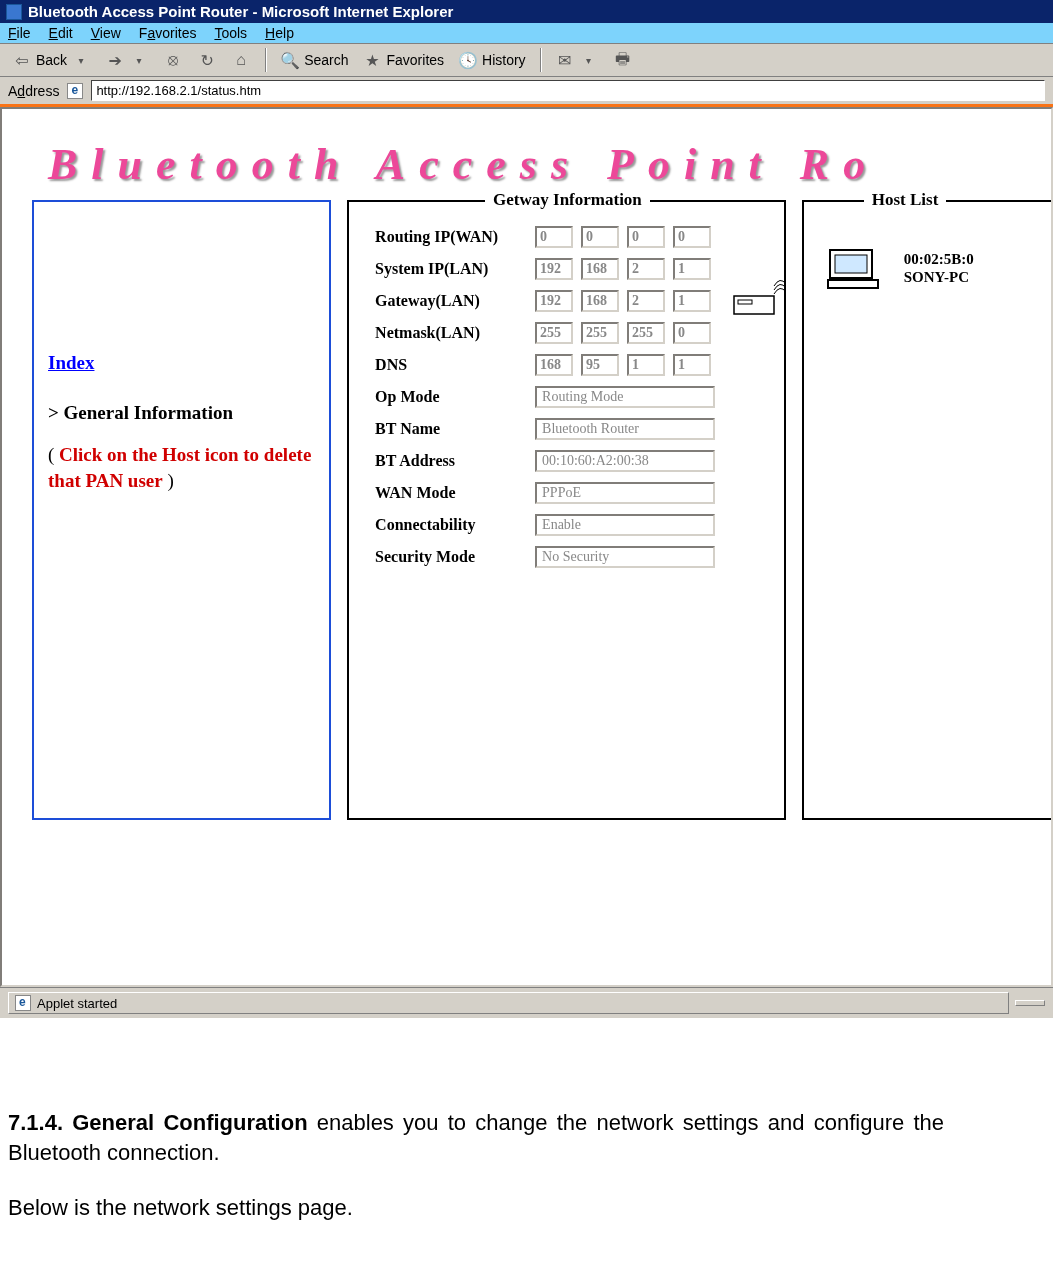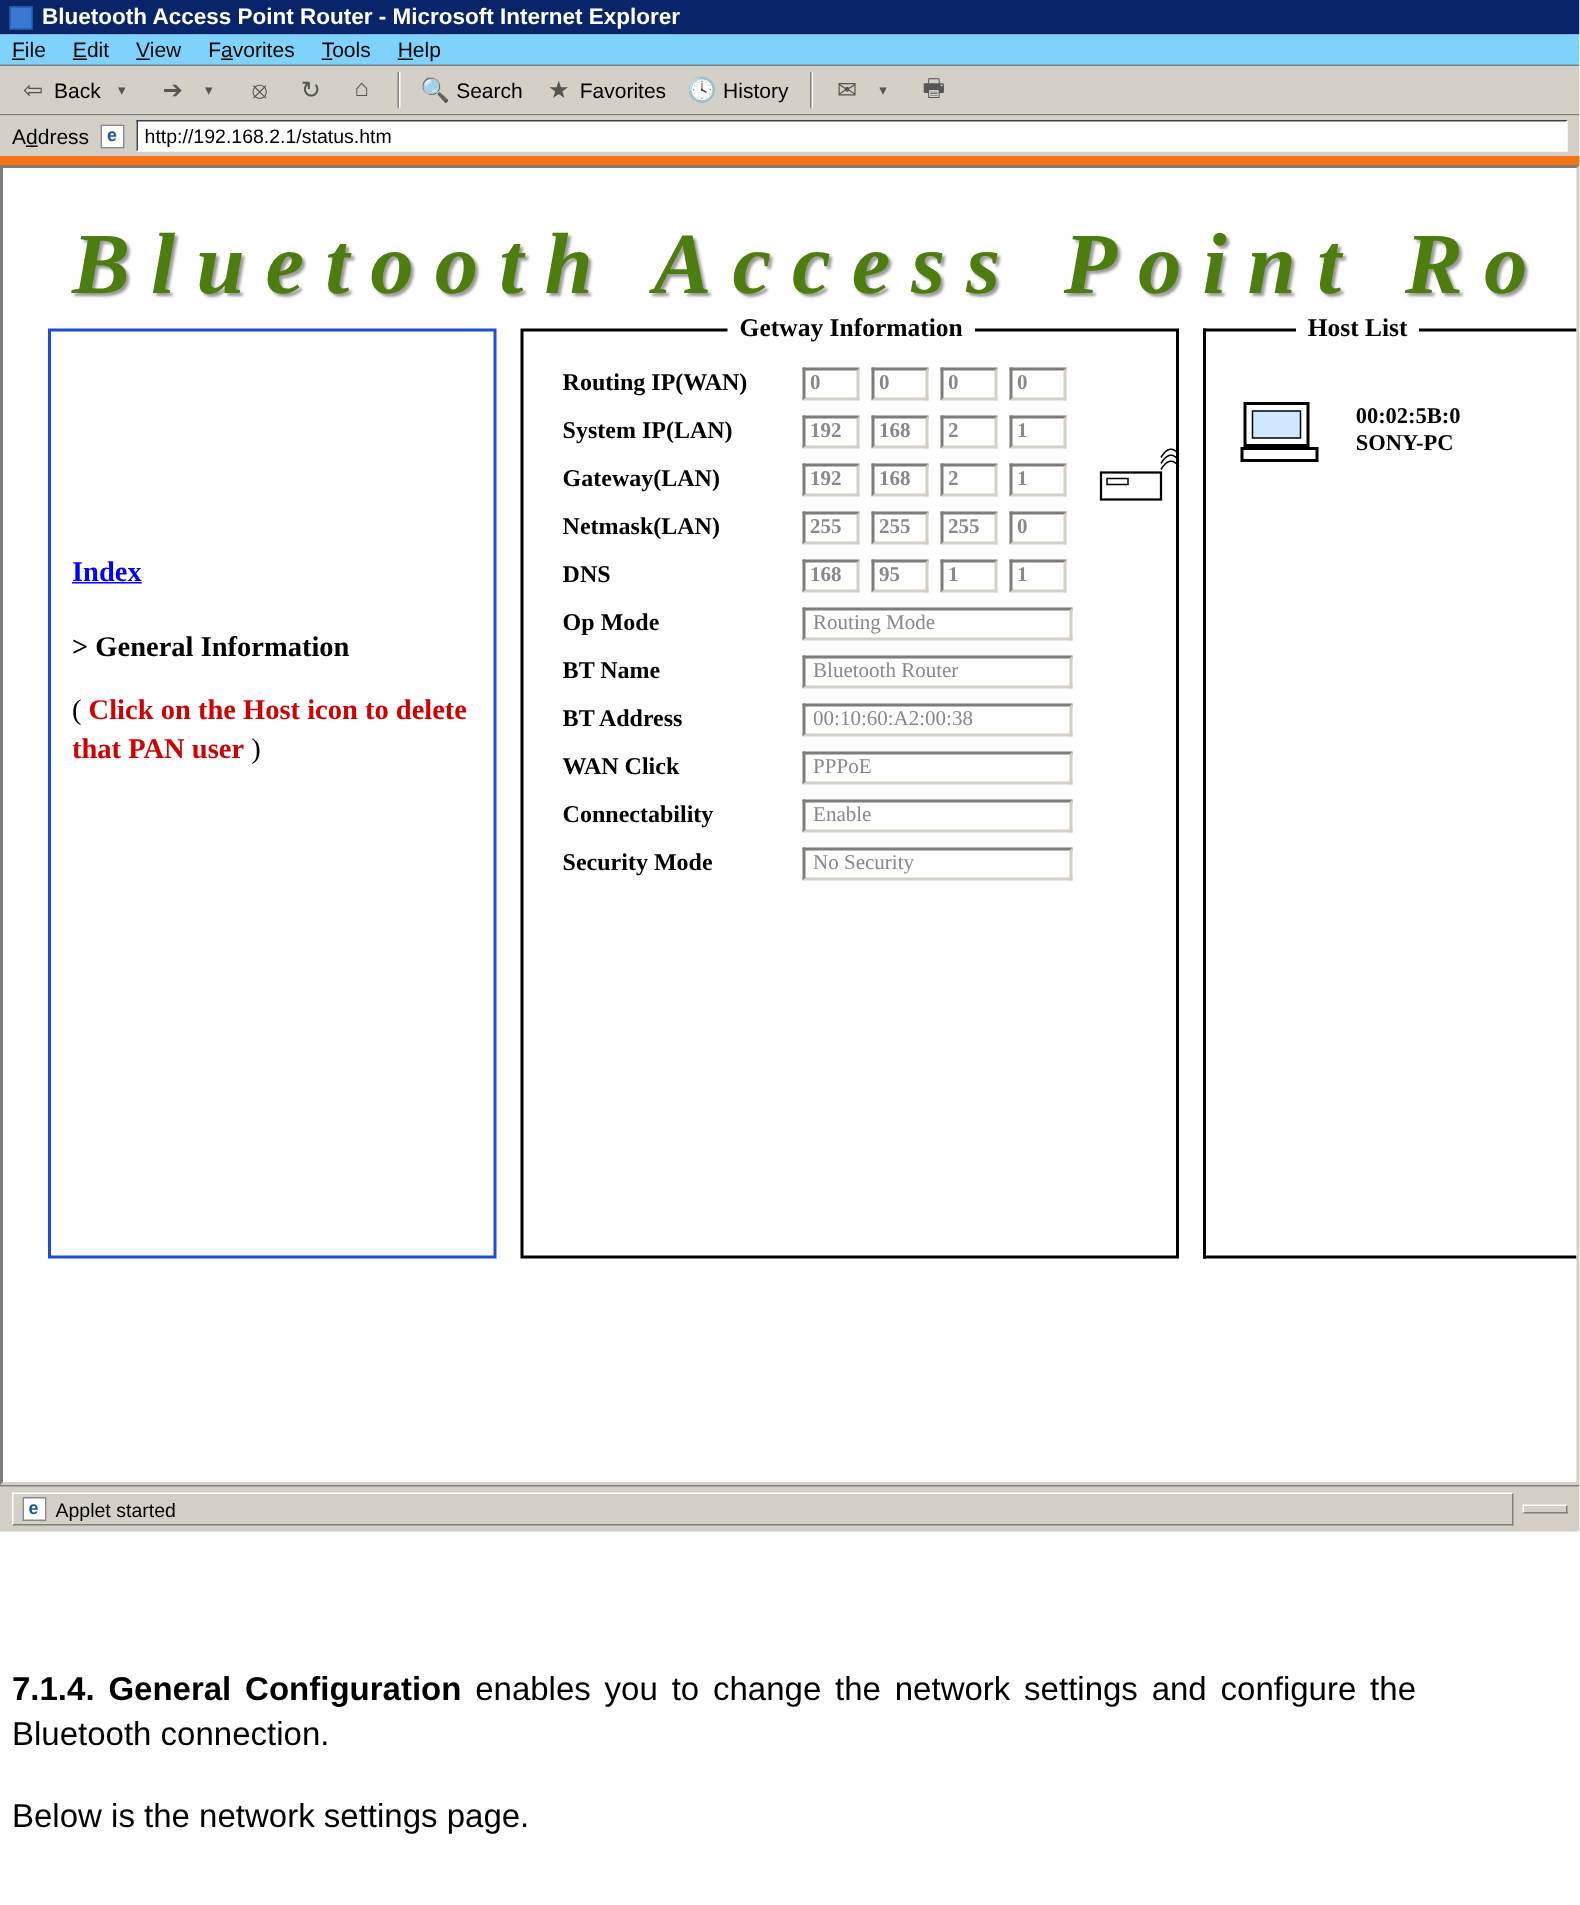--- a/index.html
+++ b/index.html
@@ -55,21 +55,21 @@
     padding: 2px 4px;
   }
   .glyph {
     width: 20px; height: 20px;
     display: inline-flex; align-items: center; justify-content: center;
     color: #555;
     font-size: 16px;
   }
   .addrbar {
     background: #d4d0c8;
-    border-bottom: 6px solid #f97316;
+    border-bottom: 3px solid #f97316;
     padding: 3px 8px;
     display: flex; align-items: center; gap: 8px;
     font-size: 14px;
   }
   .addrbar input {
     flex: 1; border: 1px solid #808080;
     border-right-color:#fff; border-bottom-color:#fff;
     border-top-color:#404040; border-left-color:#404040;
     background: #fff; padding: 2px 4px;
     font-family: "Tahoma","MS Sans Serif",sans-serif; font-size: 13px;
@@ -85,22 +85,22 @@
     background: #fff;
     overflow: hidden;
     height: 880px;
     position: relative;
   }
   .banner {
     padding: 30px 0 10px 46px;
     font-family: "Times New Roman", serif;
     font-weight: bold;
     font-style: italic;
-    font-size: 58px;
-    color: #4d7c0f;
+    font-size: 44px;
+    color: #ec4899;
     letter-spacing: 14px;
     text-shadow: 2px 2px 2px #999;
     white-space: nowrap;
   }
   .layout {
     display: flex;
     gap: 16px;
     padding: 0 0 0 30px;
     height: 620px;
   }
@@ -364,21 +364,21 @@
       </div>
       <div class="row long">
         <div class="label">BT Name</div>
         <input readonly="" value="Bluetooth Router" style="">
       </div>
       <div class="row long">
         <div class="label">BT Address</div>
         <input readonly="" value="00:10:60:A2:00:38" style="">
       </div>
       <div class="row long">
-        <div class="label">WAN Click</div>
+        <div class="label">WAN Mode</div>
         <input readonly="" value="PPPoE" style="">
       </div>
       <div class="row long">
         <div class="label">Connectability</div>
         <input readonly="" value="Enable" style="">
       </div>
       <div class="row long">
         <div class="label">Security Mode</div>
         <input readonly="" value="No Security" style="">
       </div>

